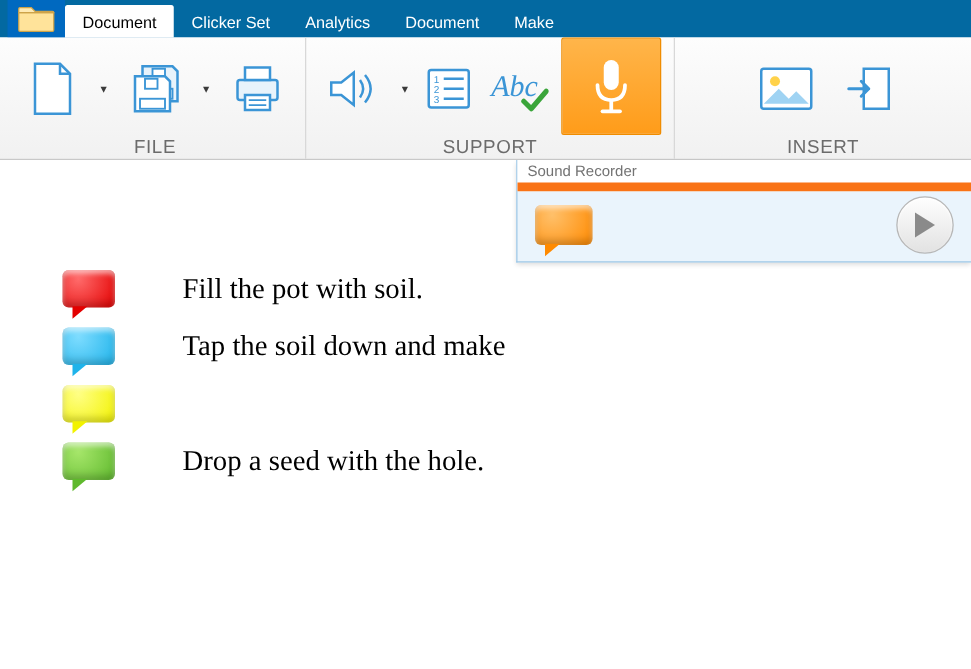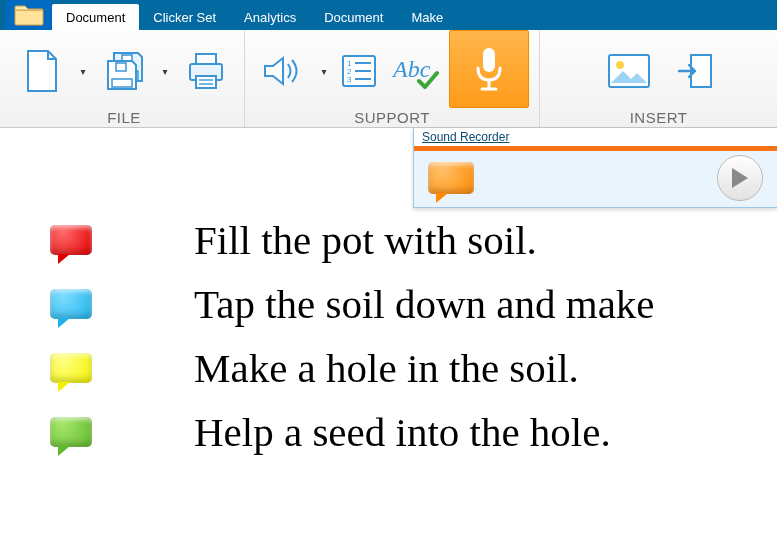--- a/index.html
+++ b/index.html
@@ -90,24 +90,23 @@
     right: 0;
     background: #eaf4fc;
     border: 1px solid #9ec7e6;
     border-right:none;
     border-top: none;
     box-shadow: 0 2px 4px rgba(0,0,0,0.15);
   }
   .sound-panel .sp-title {
     font-size:12px;
     background:#fff;
-    color:#0c4a6e;
+    color:#737373;
     padding:2px 8px;
-    border-bottom:5px solid #f97316;
-    text-decoration:underline;
+    border-bottom:7px solid #f97316;
   }
   .sound-panel .sp-body {
     display:flex;
     align-items:center;
     justify-content:space-between;
     padding: 6px 14px 8px 14px;
     height: 56px;
   }
   .play-btn {
     width:46px; height:46px;
@@ -142,24 +141,23 @@
     border-top:10px solid currentColor;
     border-right:12px solid transparent;
   }
   .bubble.red    { background: radial-gradient(circle at 30% 25%, #ff6a6a, #e30000); color:#e30000;}
   .bubble.blue   { background: radial-gradient(circle at 30% 25%, #7ddcff, #1fb3ea); color:#1fb3ea;}
   .bubble.yellow { background: radial-gradient(circle at 30% 25%, #ffff84, #f2f200); color:#f2f200;}
   .bubble.green  { background: radial-gradient(circle at 30% 25%, #a6e66a, #5fb92d); color:#5fb92d;}
   .bubble.orange { background: radial-gradient(circle at 30% 25%, #ffc06a, #ff8a00); color:#ff8a00;}
   .sentence {
     font-family: "Comic Sans MS", "Segoe Script", cursive;
-    font-size: 41px;
+    font-size: 23px;
     color:#000;
     white-space: nowrap;
-    margin-left: 48px;
   }
   svg { display:block; }
 </style>
 </head>
 <body>
 
 <div class="titlebar">
   <div class="folder-icon">
     <svg width="30" height="22" viewBox="0 0 30 22">
       <path d="M1 6 L1 20 Q1 21 2 21 L28 21 Q29 21 29 20 L29 6 Z" fill="#ffe39a" stroke="#cda34a"></path>
@@ -295,19 +293,18 @@
   <div class="line">
     <div class="bubble red"></div>
     <div class="sentence">Fill the pot with soil.</div>
   </div>
   <div class="line">
     <div class="bubble blue"></div>
     <div class="sentence">Tap the soil down and make</div>
   </div>
   <div class="line">
     <div class="bubble yellow"></div>
-    <div class="sentence">Make a hole in the soil.</div>
   </div>
   <div class="line">
     <div class="bubble green"></div>
-    <div class="sentence">Help a seed into the hole.</div>
+    <div class="sentence">Drop a seed with the hole.</div>
   </div>
 </div>
 
 </body></html>

